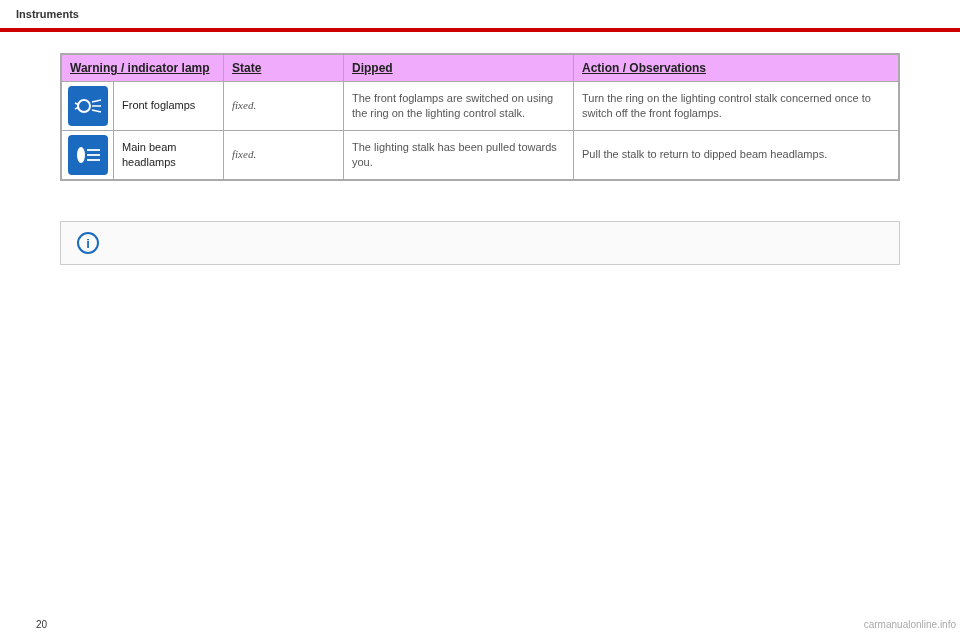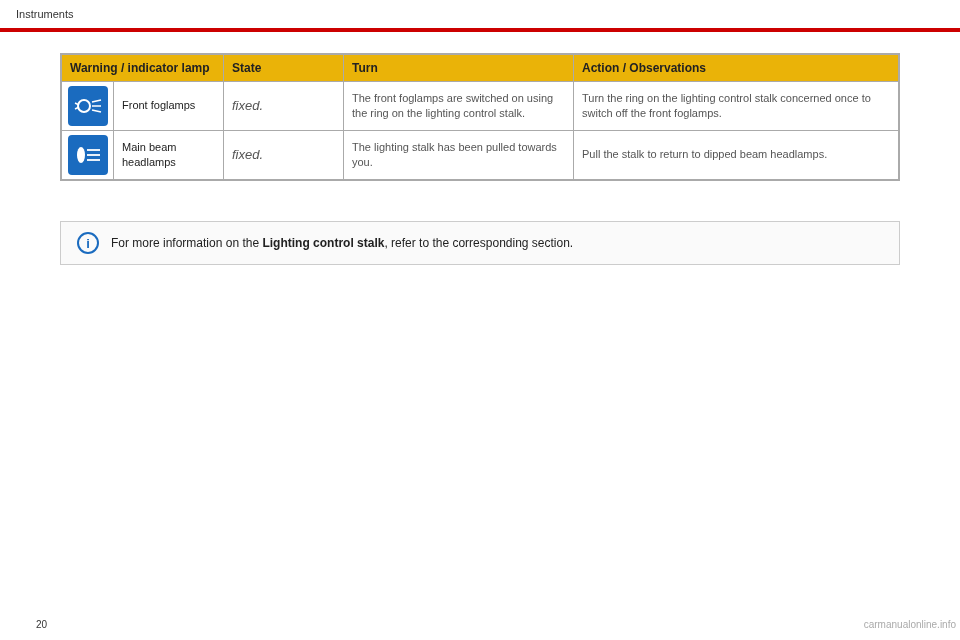--- a/index.html
+++ b/index.html
@@ -8,21 +8,21 @@
       font-size: 12px;
       background: #fff;
       color: #222;
       width: 960px;
       min-height: 640px;
       position: relative;
     }
     .page-header {
       padding: 8px 16px;
       font-size: 11px;
-      font-weight: normal;
+      font-weight: bold;
       color: #333;
       border-bottom: 3px solid #d00;
       display: flex;
       align-items: center;
     }
     .header-bar {
       width: 100%;
       height: 4px;
       background: #c00;
       position: absolute;
@@ -34,21 +34,22 @@
     }
     .table-wrapper {
       border: 1px solid #aaa;
       margin-top: 10px;
     }
     table {
       width: 100%;
       border-collapse: collapse;
     }
     thead tr {
-      background: #eab308;
+      background: #f0abfc;
+      text-decoration: underline;
     }
     thead th {
       border: 1px solid #aaa;
       padding: 6px 8px;
       font-weight: bold;
       font-size: 12px;
       text-align: left;
       vertical-align: middle;
     }
     tbody tr {
@@ -79,21 +80,22 @@
 
     .lamp-name {
       font-weight: normal;
       font-size: 11px;
       width: 110px;
     }
     .state-cell {
       width: 120px;
       font-style: italic;
       color: #555;
-      font-size: 13px;
+      font-size: 11px;
+      font-family: Liberation Serif, serif;
     }
     .cause-cell {
       width: 230px;
       font-size: 11px;
       color: #555;
     }
     .action-cell {
       font-size: 11px;
       color: #555;
     }
@@ -143,21 +145,21 @@
 </div>
 <div class="header-bar"></div>
 
 <div class="main-content">
   <div class="table-wrapper">
     <table>
       <thead>
         <tr>
           <th colspan="2">Warning / indicator lamp</th>
           <th>State</th>
-          <th>Turn</th>
+          <th>Dipped</th>
           <th>Action / Observations</th>
         </tr>
       </thead>
       <tbody id="table-body">
 
       <tr>
     <td class="icon-cell">
       <div class="icon-box blue" style="background:#1a6bbf; display:inline-flex; align-items:center; justify-content:center; width:40px; height:40px; border-radius:4px;">
                 <svg viewBox="0 0 30 30" width="30" height="30">
       <circle cx="11" cy="15" r="6" fill="none" stroke="white" stroke-width="2"></circle>
@@ -190,19 +192,16 @@
     <td class="cause-cell">The lighting stalk has been pulled towards you.</td>
     <td class="action-cell">Pull the stalk to return to dipped beam headlamps.</td>
   </tr>
         </tbody>
     </table>
   </div>
 </div>
 
 <div class="info-box">
   <span class="info-icon">i</span>
-  <span>
-    <span>For more information on the </span><strong>Lighting control stalk</strong><span>, refer to the corresponding section.</span>
-  </span>
 </div>
 
 <div class="page-number">20</div>
 <div class="watermark">carmanualonline.info</div>
 
 </body></html>

